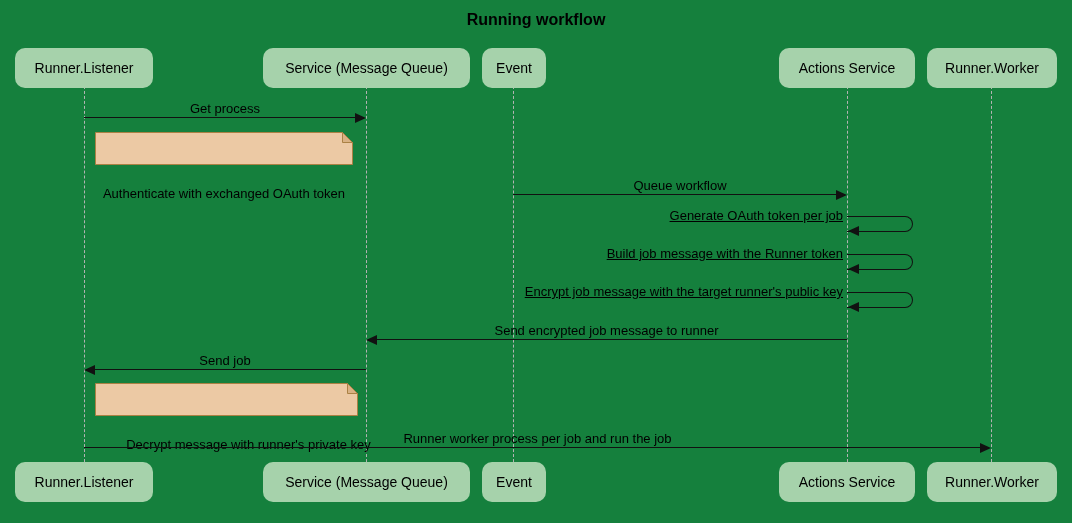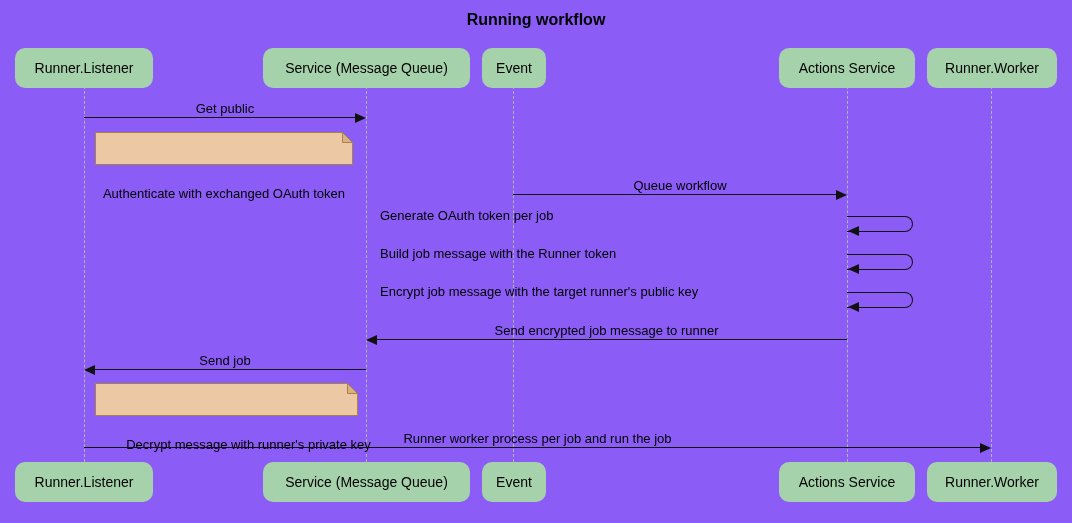--- a/index.html
+++ b/index.html
@@ -1,17 +1,17 @@
 <!DOCTYPE html>
 <html><head>
 <meta charset="utf-8">
 <style>
   html,body{margin:0;padding:0;background:#ffffff;}
   #stage{
-    position:relative;width:1072px;height:523px;background:#8b5cf6;overflow:hidden;
+    position:relative;width:1072px;height:523px;background:#15803d;overflow:hidden;
     font-family:"Liberation Sans", sans-serif;color:#000;
   }
   .title{
     position:absolute;top:11px;left:0;width:1072px;text-align:center;
     font-size:16px;font-weight:bold;color:#000;
   }
   .lifeline{
     position:absolute;top:86px;height:376px;width:0;
     border-left:1px dashed #b3b3b3;
   }
@@ -28,22 +28,22 @@
   .msg-line{position:absolute;height:0;border-top:1.5px solid #111;}
   .arr-r{position:absolute;width:0;height:0;border-top:5px solid transparent;
     border-bottom:5px solid transparent;border-left:11px solid #111;}
   .arr-l{position:absolute;width:0;height:0;border-top:5px solid transparent;
     border-bottom:5px solid transparent;border-right:11px solid #111;}
   .loop{
     position:absolute;left:847px;width:66px;height:16px;box-sizing:border-box;
     border:1.5px solid #111;border-left:none;border-radius:0 9px 9px 0;
   }
   .loop-label{
-    position:absolute;height:15px;font-size:13px;text-align:left;
-    white-space:nowrap;line-height:15px;color:#000;
+    position:absolute;height:15px;font-size:13px;text-align:right;
+    white-space:nowrap;line-height:15px;color:#000;text-decoration:underline;
   }
   .note{position:absolute;}
   .note svg{position:absolute;top:0;left:0;}
   .note .note-text{
     position:absolute;top:0;left:0;width:100%;height:33px;display:flex;
     align-items:center;justify-content:center;font-size:13px;color:#000;
     white-space:nowrap;
     margin-top:45px;
   }
 </style>
@@ -59,21 +59,21 @@
   <div class="lifeline" style="left:513px"></div>
   <div class="lifeline" style="left:846.5px"></div>
   <div class="lifeline" style="left:991px"></div>
 
   <div class="actor top" style="left:15px;width:138px">Runner.Listener</div>
   <div class="actor top" style="left:263px;width:207px">Service (Message Queue)</div>
   <div class="actor top" style="left:482px;width:64px">Event</div>
   <div class="actor top" style="left:779px;width:136px">Actions Service</div>
   <div class="actor top" style="left:927px;width:130px">Runner.Worker</div>
 
-  <div class="msg-label" style="left:84px;width:282px;top:101px">Get public</div>
+  <div class="msg-label" style="left:84px;width:282px;top:101px">Get process</div>
   <div class="msg-line" style="left:84px;width:272px;top:117px"></div>
   <div class="arr-r" style="left:355px;top:113px"></div>
 
   <div class="note" style="left:95px;top:132px;width:258px;height:33px">
     <svg width="258" height="33">
       <path d="M0.5,0.5 H247.5 L257.5,10.5 V32.5 H0.5 Z" fill="#ecc9a4" stroke="#aa8144" stroke-width="1"></path>
       <path d="M247.5,0.5 V10.5 H257.5 Z" fill="#d9b183" stroke="#aa8144" stroke-width="1"></path>
     </svg>
     <span class="note-text">Authenticate with exchanged OAuth token</span>
   </div>

